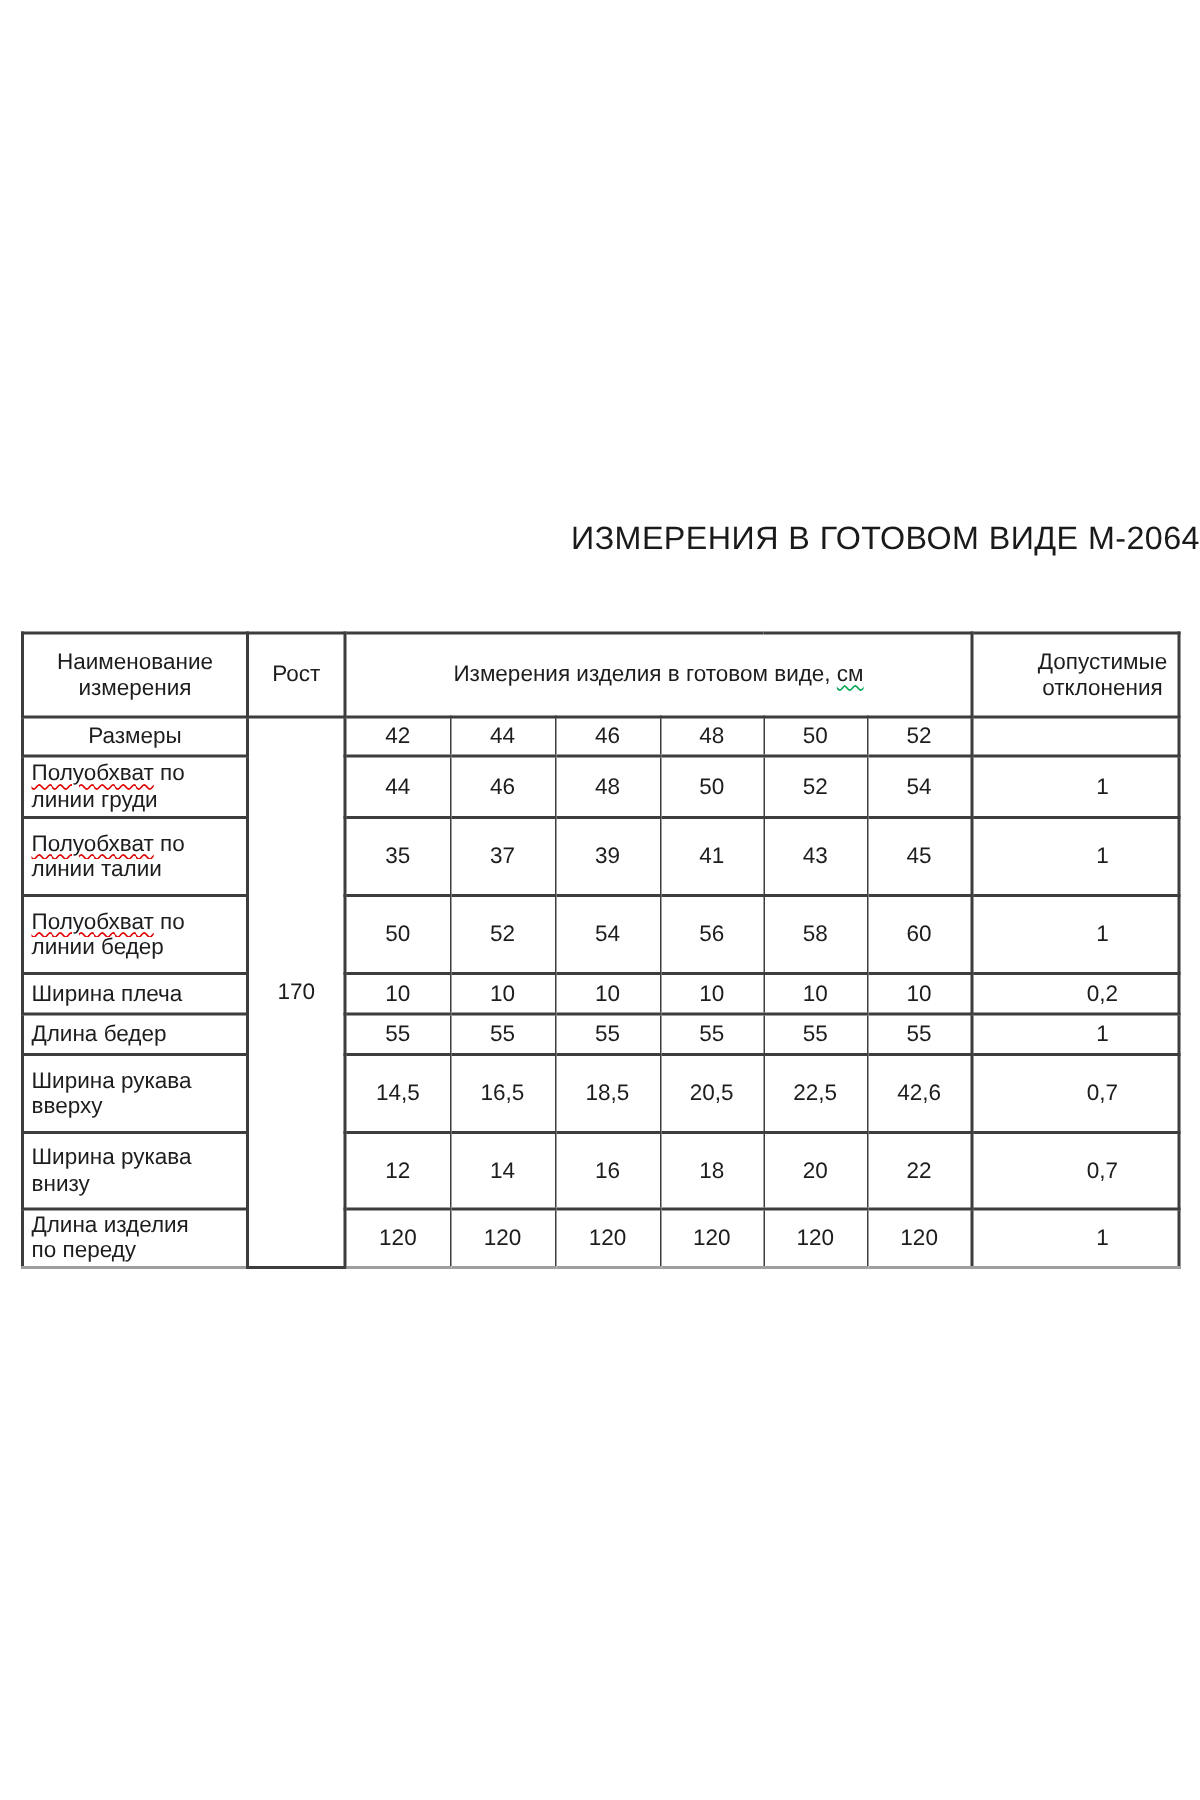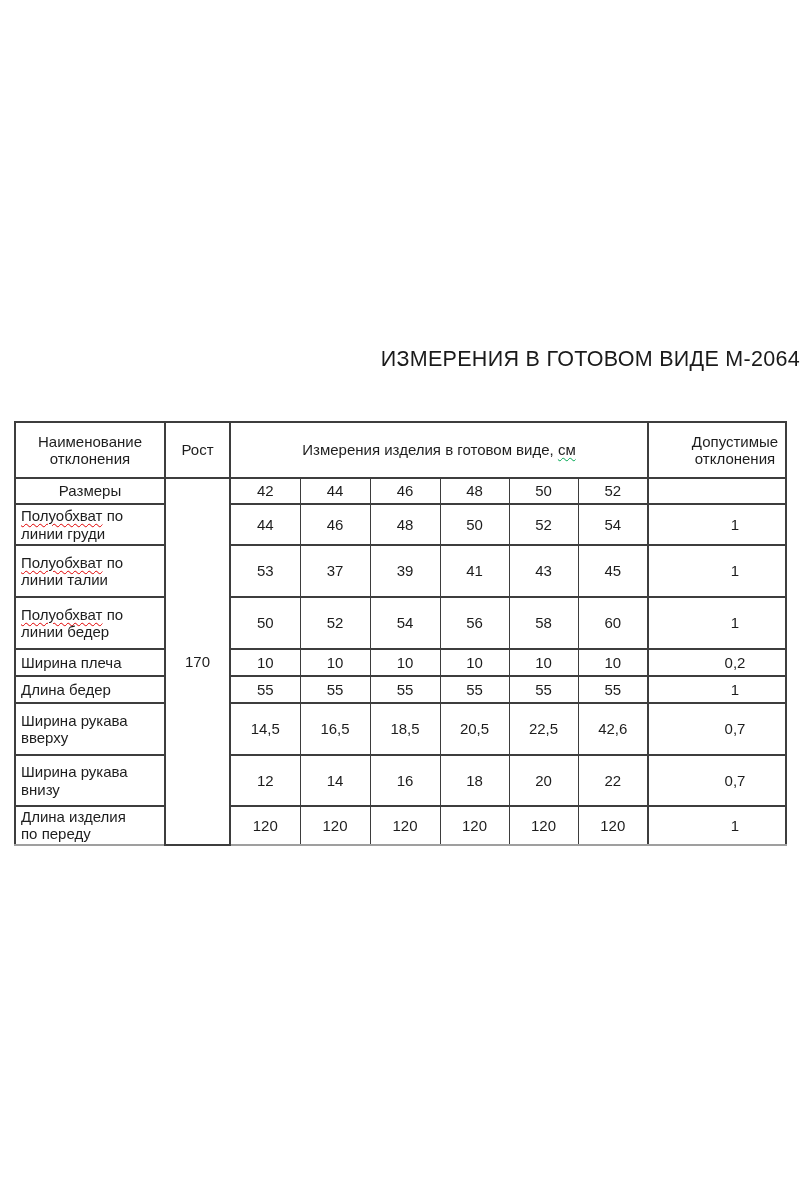--- a/index.html
+++ b/index.html
@@ -95,21 +95,21 @@
       <col style="width:70px">
       <col style="width:70px">
     <col style="width:69px">
       <col style="width:69px">
       <col style="width:70px">
     <col style="width:138px">
   </colgroup>
 
   <tbody>
       <tr style="height:56px">
-    <th class="center name-col">Наименование отклонения</th>
+    <th class="center name-col">Наименование измерения</th>
     <th class="center rost-col">Рост</th>
     <th class="center s-first s-last" colspan="6"><span>Измерения изделия в готовом виде, </span><span class="sp-green">см</span></th>
     <th class="center dev-col">Допустимые отклонения</th>
   </tr>
 
   <tr style="height:26px">
     <td class="center name-col">Размеры</td>
     <td class="rost-col center" rowspan="9">170</td>
     <td class="num sv s-first">42</td>
     <td class="num sv">44</td>
@@ -126,21 +126,21 @@
     <td class="num sv">46</td>
     <td class="num sv">48</td>
     <td class="num sv">50</td>
     <td class="num sv">52</td>
     <td class="num sv s-last">54</td>
     <td class="num dev-col">1</td>
   </tr>
 
   <tr style="height:52px">
     <td class="name-cell name-col"><span class="sp-red">Полуобхват</span><span> по линии талии</span></td>
-    <td class="num sv s-first">53</td>
+    <td class="num sv s-first">35</td>
     <td class="num sv">37</td>
     <td class="num sv">39</td>
     <td class="num sv">41</td>
     <td class="num sv">43</td>
     <td class="num sv s-last">45</td>
     <td class="num dev-col">1</td>
   </tr>
 
   <tr style="height:52px">
     <td class="name-cell name-col"><span class="sp-red">Полуобхват</span><span> по линии бедер</span></td>

